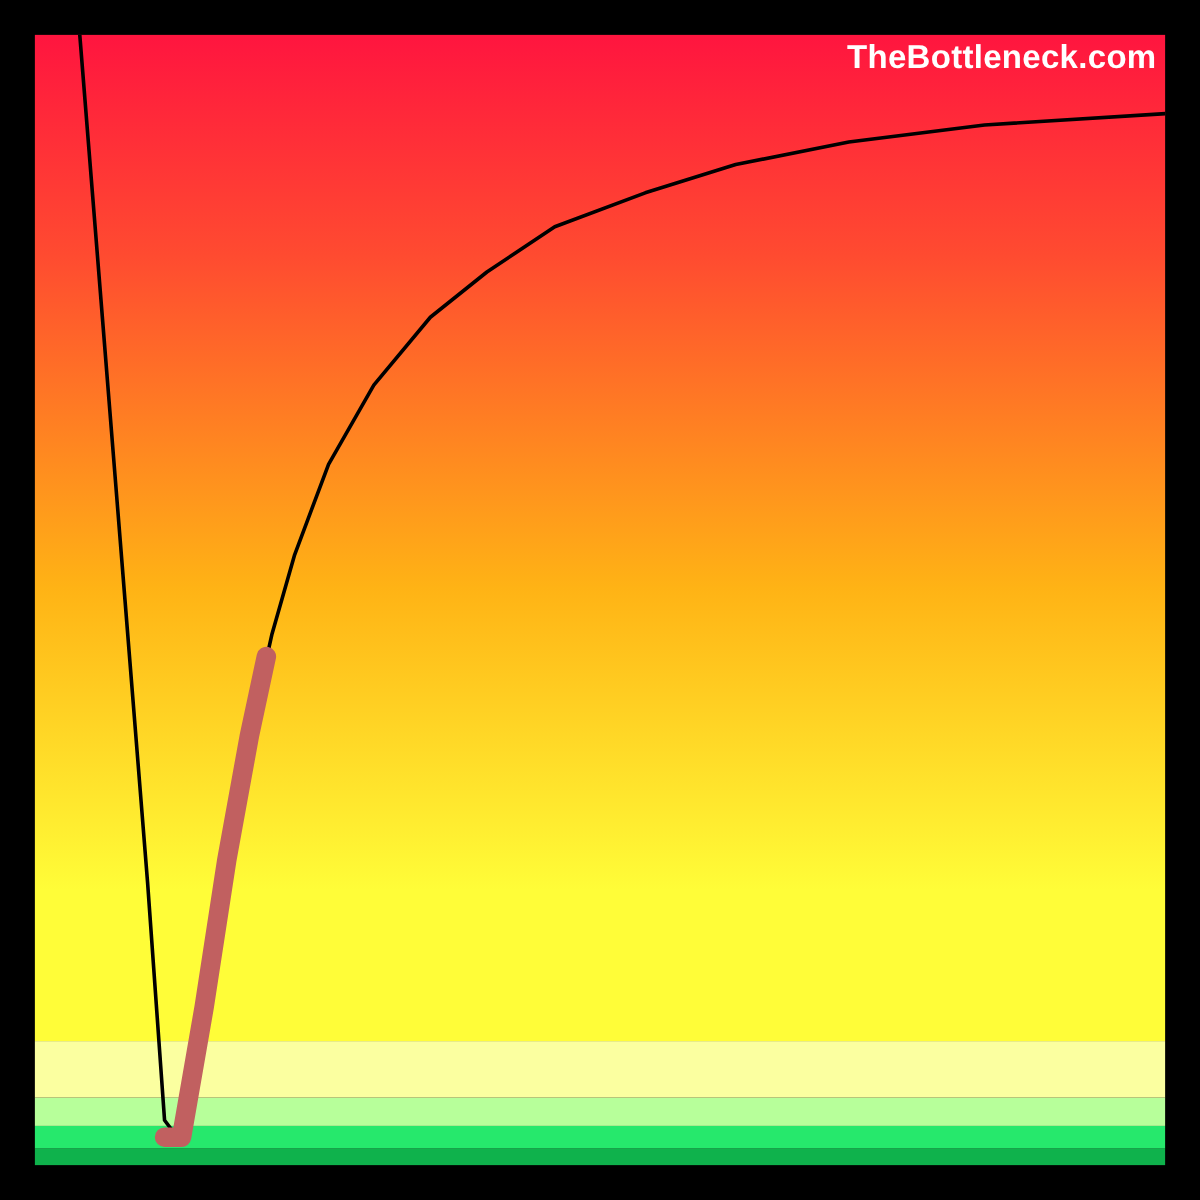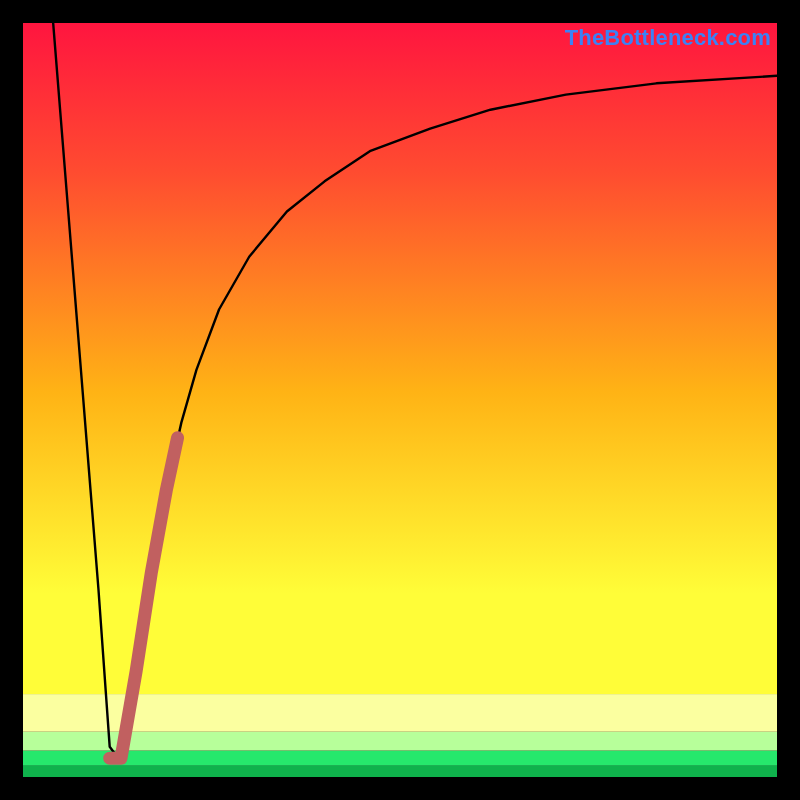--- a/index.html
+++ b/index.html
@@ -22,21 +22,21 @@
     left: 23px;
     top: 23px;
     width: 754px;
     height: 754px;
     overflow: hidden;
   }
   .watermark {
     position: absolute;
     top: 2px;
     right: 6px;
-    color: #3b82f6;
+    color: #ffffff;
     font-size: 22px;
     font-weight: 600;
     letter-spacing: 0.2px;
     pointer-events: none;
   }
   svg { display: block; }
 </style>
 </head>
 <body>
 

